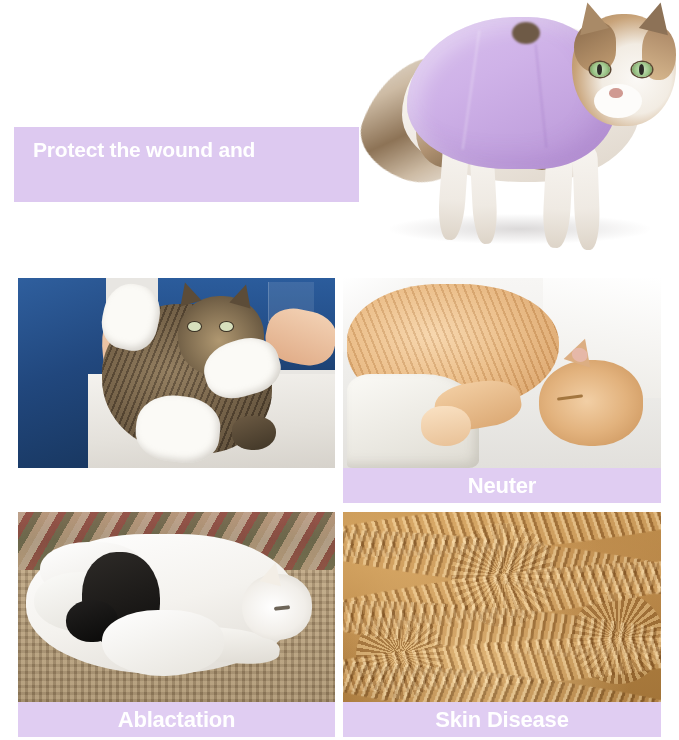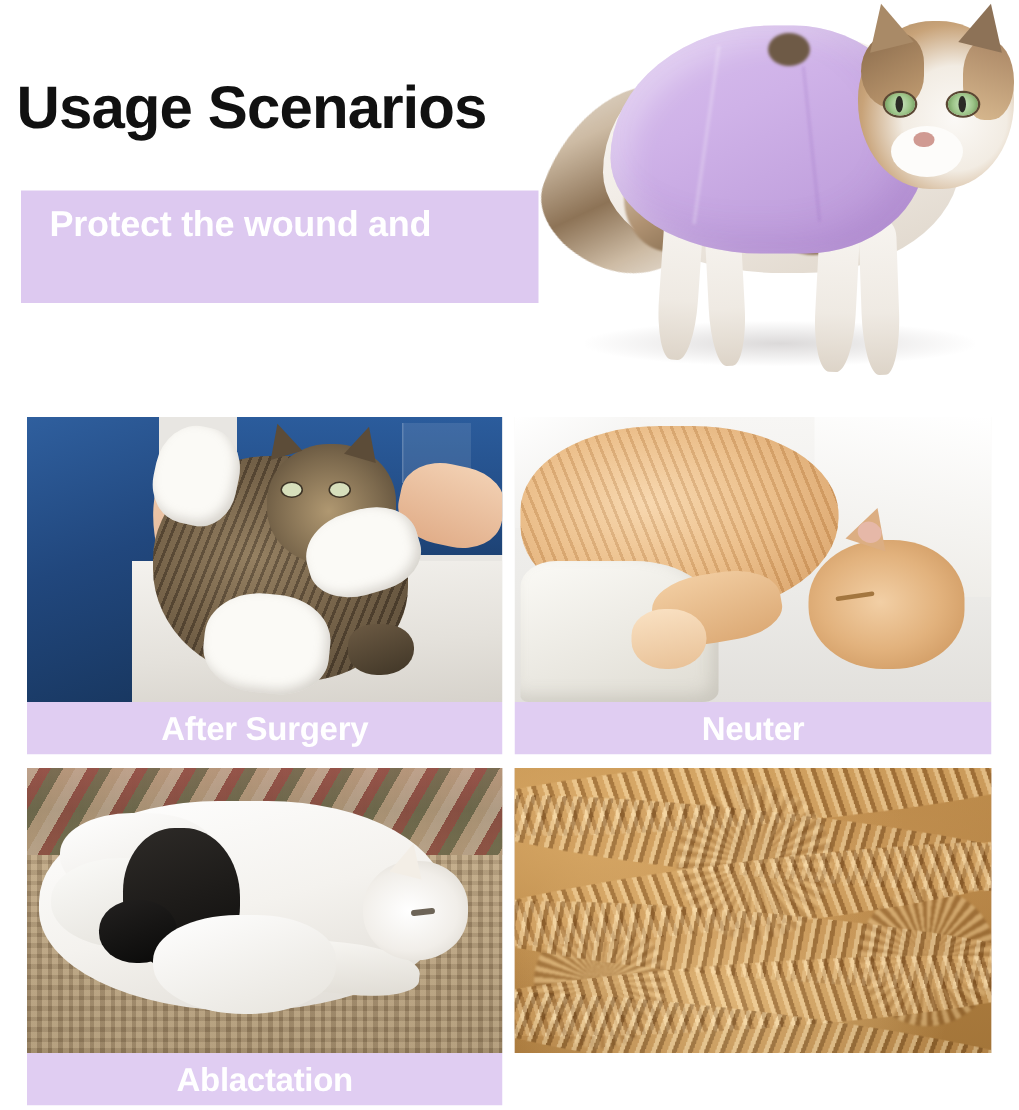--- a/index.html
+++ b/index.html
@@ -27,21 +27,21 @@
 
   .subtitle-box {
     position:absolute;
     left:14px; top:127px;
     width:345px; height:75px;
     background:#DDC9F0;
     z-index:4;
     padding:9px 0 0 19px;
   }
   .subtitle-line {
-    font-size:24px;
+    font-size:21px;
     font-weight:bold;
     color:#ffffff;
     line-height:27px;
     letter-spacing:-0.2px;
     white-space:nowrap;
   }
 
   
   .hero-photo {
     position:absolute;
@@ -312,21 +312,20 @@
   }
   .p4 .whorl.a { left:34%; top:6%;  width:104px; height:104px; }
   .p4 .whorl.b { left:72%; top:42%; width:92px;  height:92px; }
   .p4 .whorl.c { left:4%;  top:52%; width:88px;  height:88px; }
 </style>
 </head>
 <body>
 
 <div class="header">
 
-  <div class="page-title">Usage Scenarios</div>
 
   <div class="subtitle-box">
     <div class="subtitle-line">Protect the wound and</div>
   </div>
 
   <div class="hero-photo">
     <div class="shadow"></div>
     <div class="tail"></div>
     <div class="body-fur"></div>
     <div class="haunch2"></div>
@@ -368,23 +367,20 @@
       <div class="cat-head"></div>
       <div class="cat-ear l"></div>
       <div class="cat-ear r"></div>
       <div class="cat-eye l"></div>
       <div class="cat-eye r"></div>
       <div class="paw"></div>
       <div class="glove g1"></div>
       <div class="glove g2"></div>
       <div class="glove g3"></div>
     </div>
-    <div class="cell-label">
-      <span>After Surgery</span>
-    </div>
   </div>
 
   <div class="cell c3">
     <div class="photo p3">
       <div class="rug-weave"></div>
       <div class="rug-band"></div>
       <div class="rug-zig"></div>
       <div class="momcat"></div>
       <div class="mom-leg"></div>
       <div class="mom-head"></div>
@@ -427,15 +423,18 @@
       <div class="whorl a"></div>
       <div class="whorl b"></div>
       <div class="whorl c"></div>
       <div class="wave w1"></div>
       <div class="wave w2"></div>
       <div class="wave w3"></div>
       <div class="wave w4"></div>
       <div class="wave w5"></div>
       <div class="wave w6"></div>
     </div>
+    <div class="cell-label">
+      <span>Skin Disease</span>
+    </div>
   </div>
 
 </div>
 
 </body></html>

